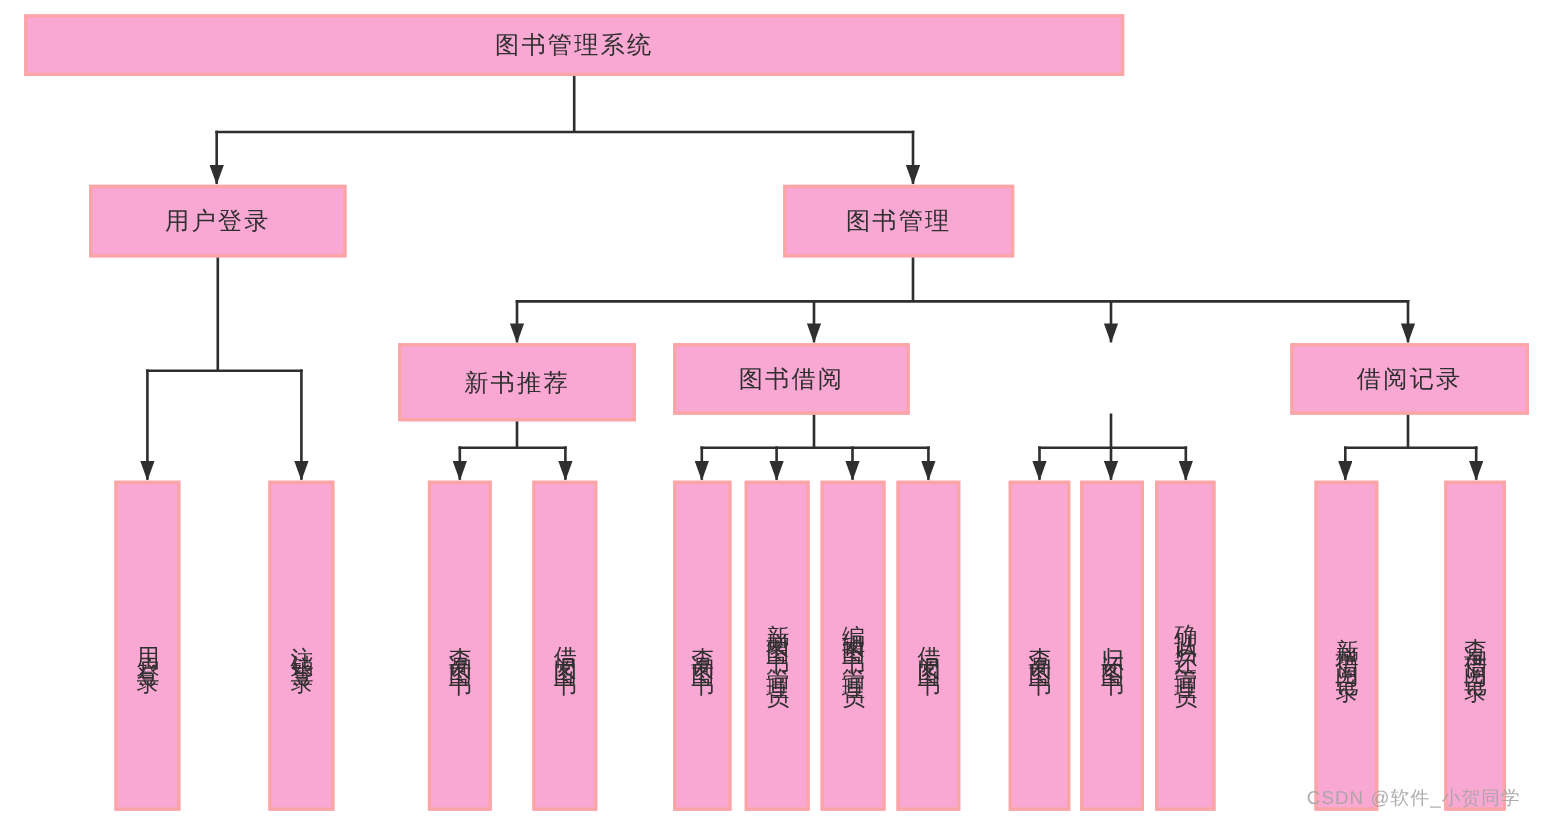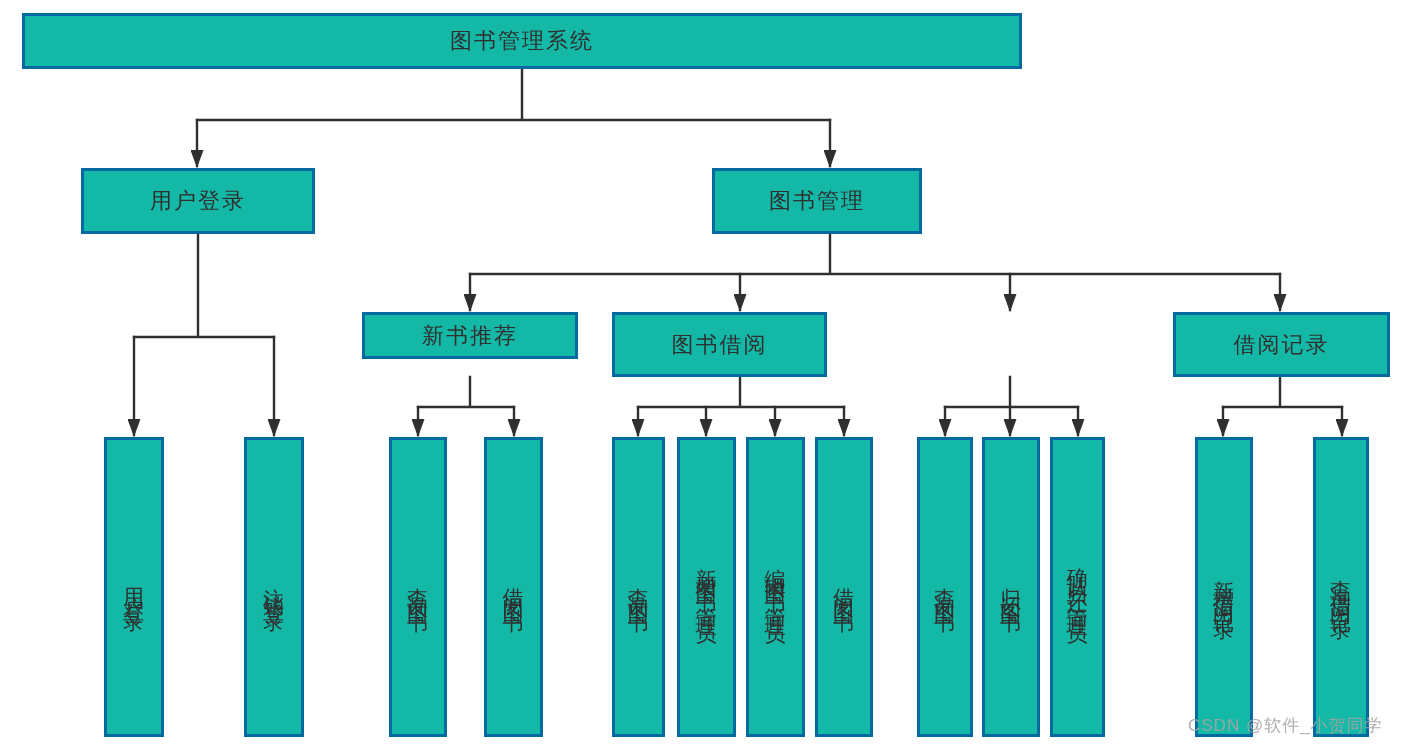--- a/index.html
+++ b/index.html
@@ -8,22 +8,22 @@
     width:1405px;height:747px;
     background:#fff;
     overflow:hidden;
     font-family:"Liberation Sans","DejaVu Sans",sans-serif;
     color:#2f2f2f;
   }
   #connector-svg{position:absolute;left:0;top:0;z-index:1;}
   .box{
     position:absolute;
     box-sizing:border-box;
-    background:#14b8a6;
-    border:3px solid #0369a1;
+    background:#f9a8d4;
+    border:3px solid #fca5a5;
     display:flex;
     align-items:center;
     justify-content:center;
     z-index:2;
     text-align:center;
   }
   .hlabel{font-size:22px;letter-spacing:2px;white-space:nowrap;}
   .leaf .vlabel{
     writing-mode:vertical-rl;
     text-orientation:mixed;
@@ -93,21 +93,21 @@
     <span class="hlabel">图书管理系统</span>
   </div>
 
   <div class="box" style="left:81px;top:168px;width:234px;height:66px">
     <span class="hlabel">用户登录</span>
   </div>
   <div class="box" style="left:712px;top:168px;width:210px;height:66px">
     <span class="hlabel">图书管理</span>
   </div>
 
-  <div class="box" style="left:362px;top:312px;width:216px;height:47px">
+  <div class="box" style="left:362px;top:312px;width:216px;height:71px">
     <span class="hlabel">新书推荐</span>
   </div>
   <div class="box" style="left:612px;top:312px;width:215px;height:65px">
     <span class="hlabel">图书借阅</span>
   </div>
   <div class="box" style="left:1173px;top:312px;width:217px;height:65px">
     <span class="hlabel">借阅记录</span>
   </div>
 
   <div class="box leaf" style="left:104px;top:437px;width:60px;height:300px">

